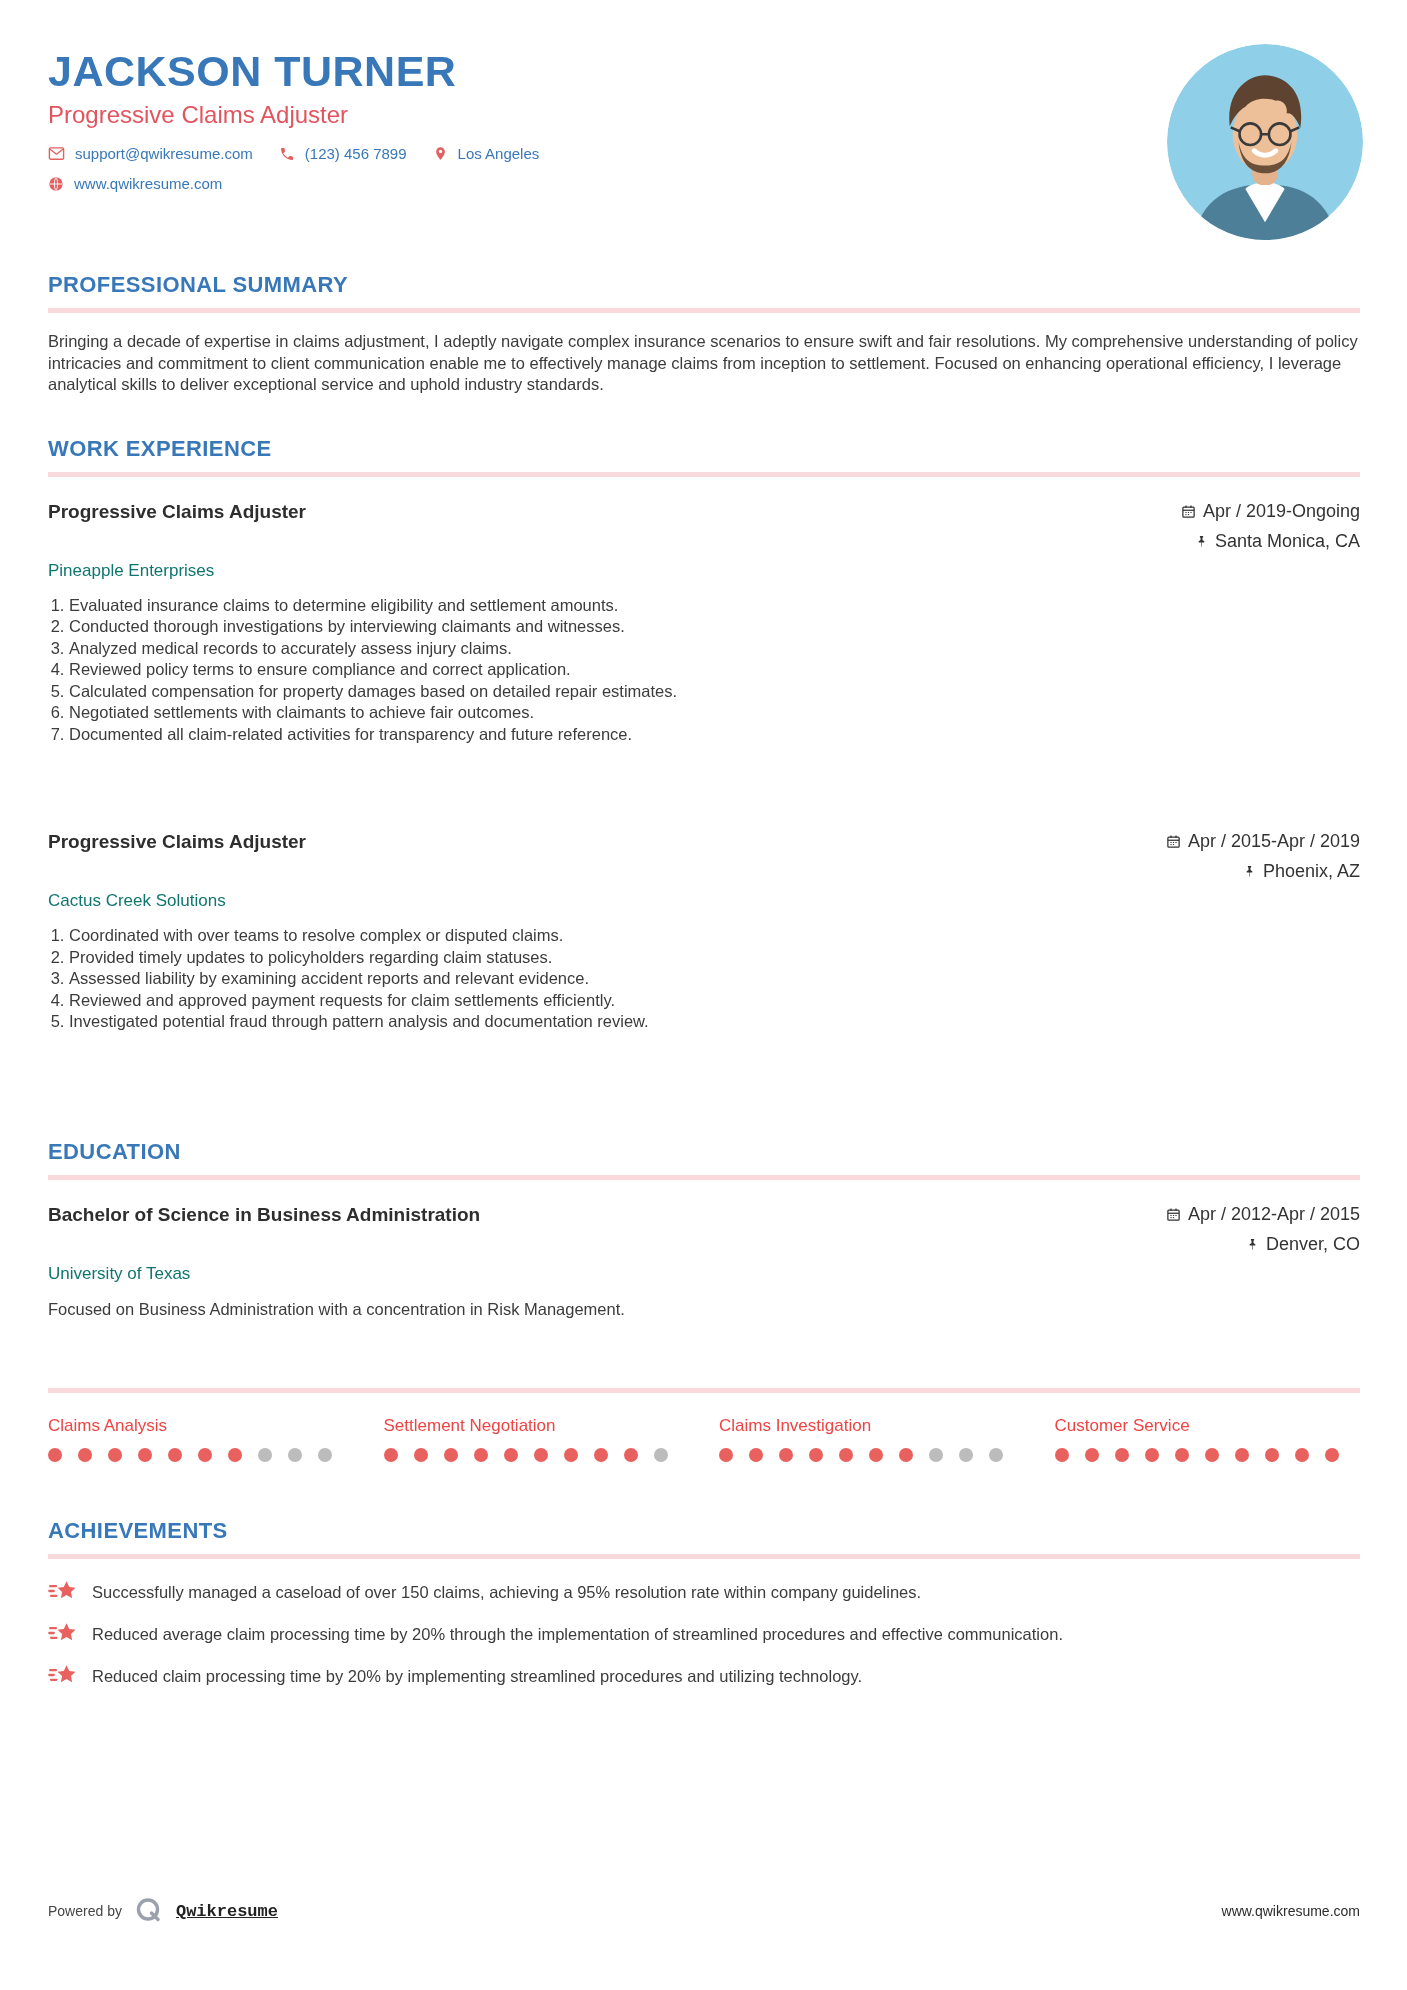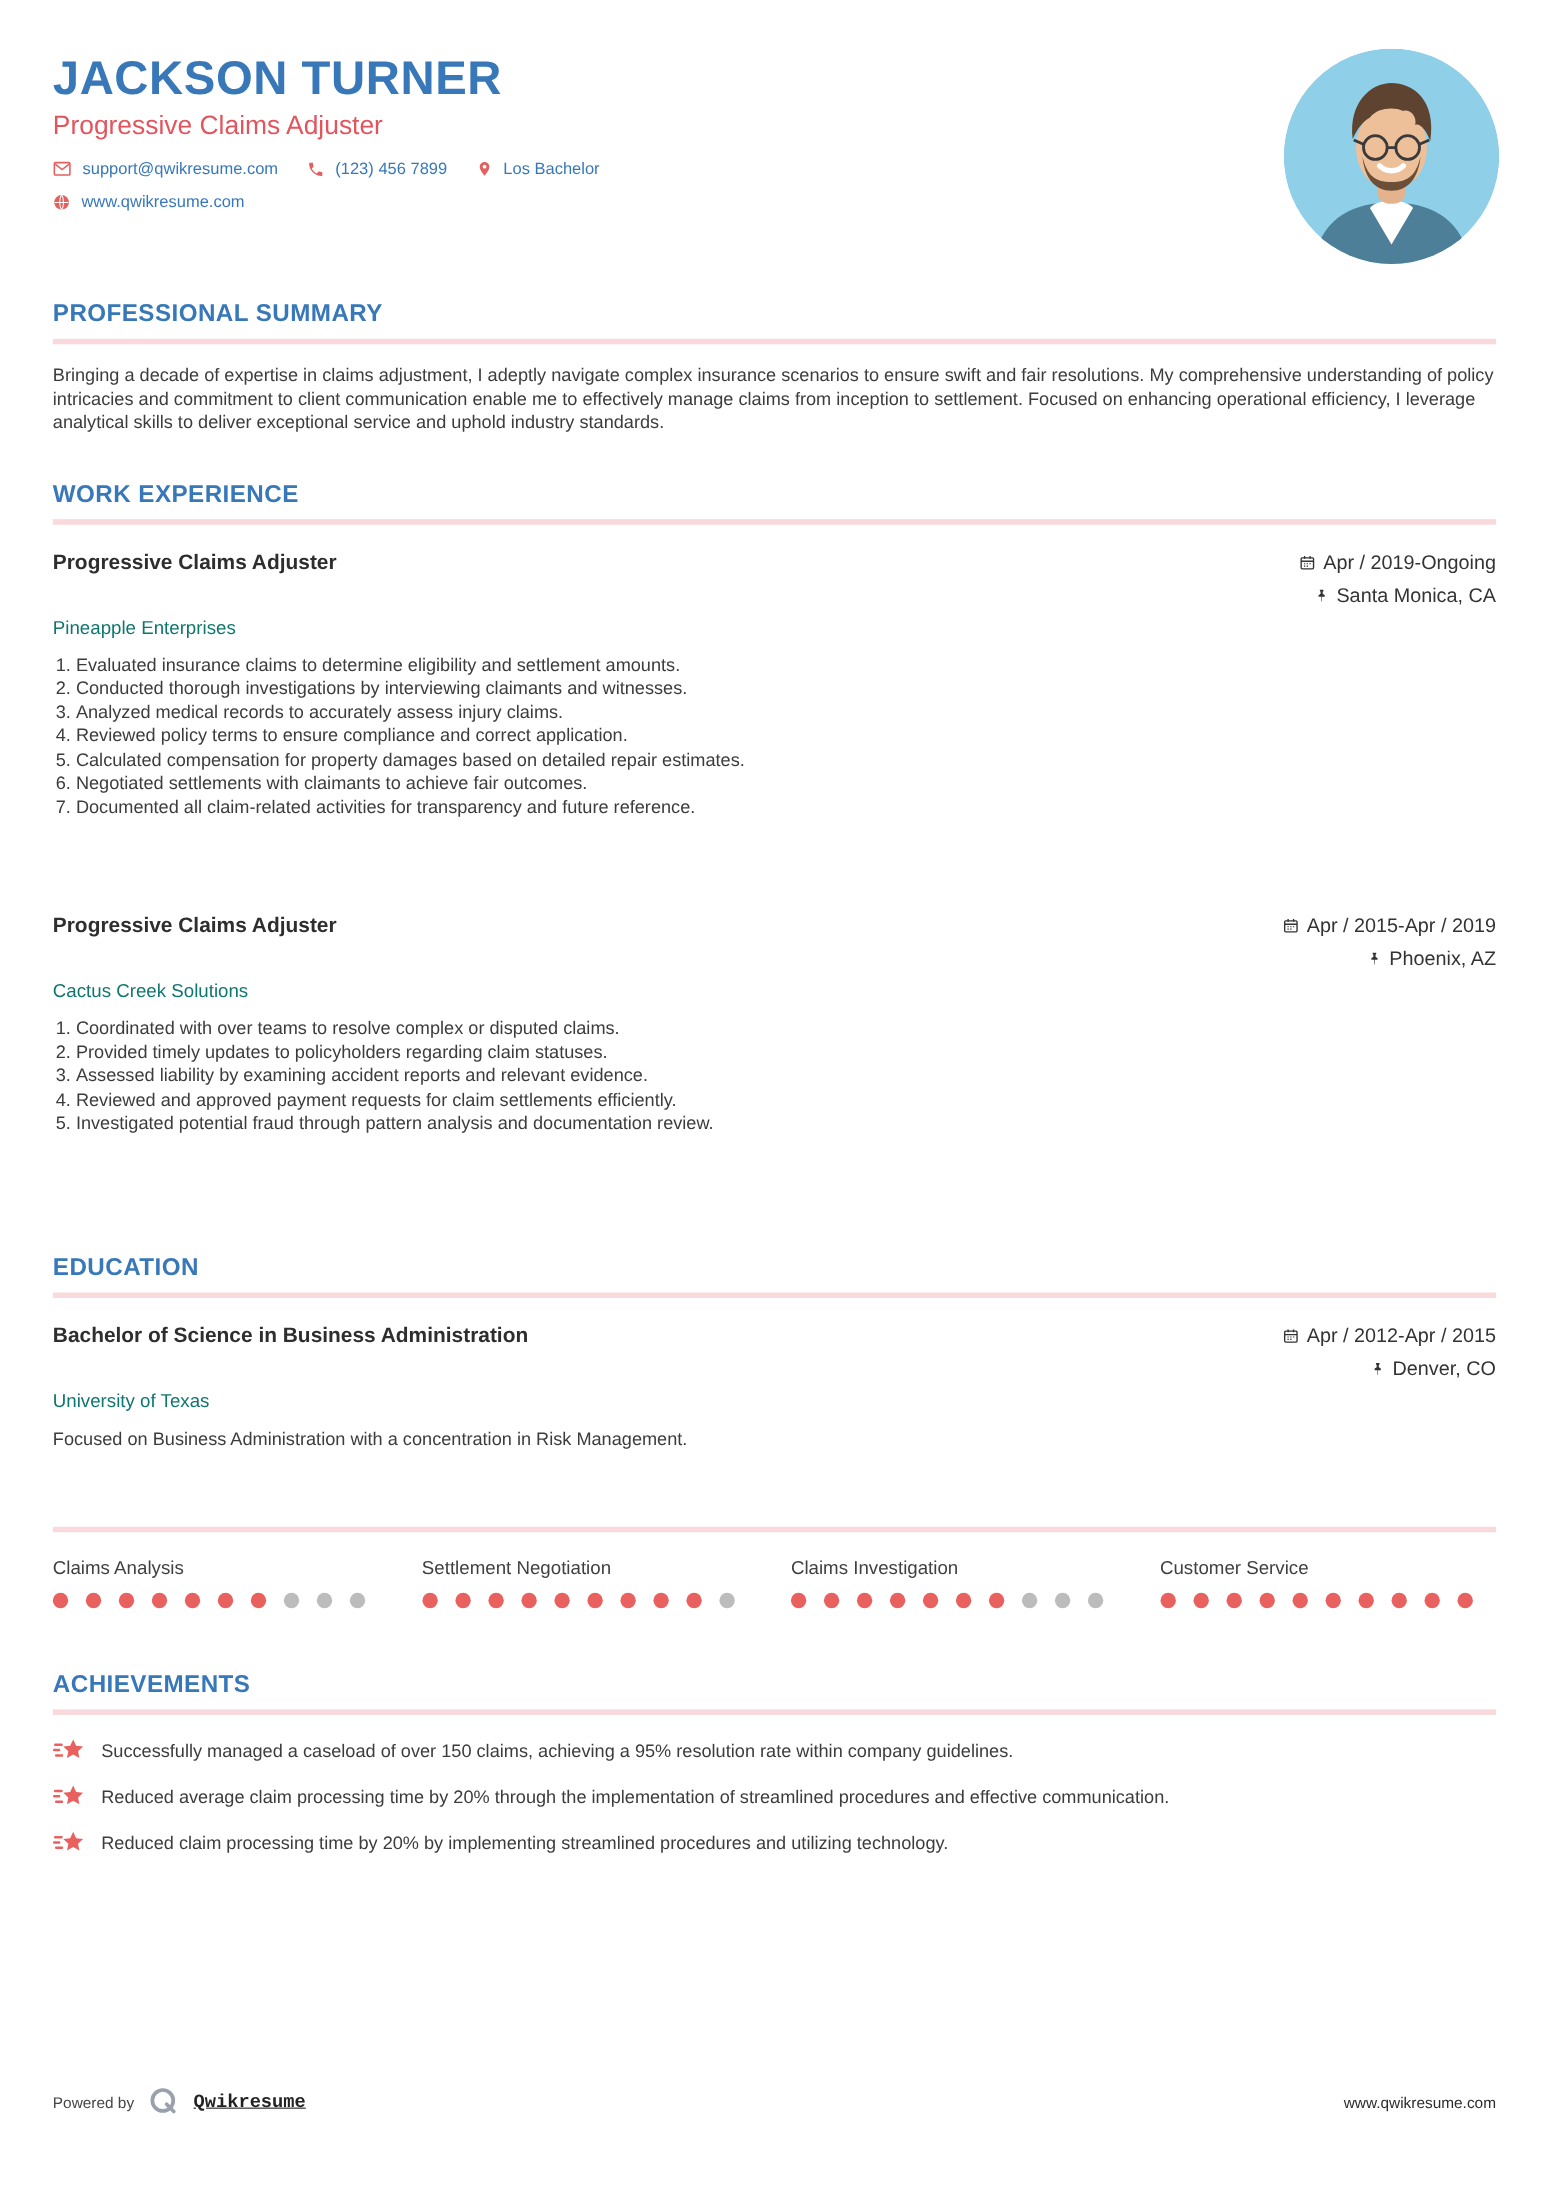--- a/index.html
+++ b/index.html
@@ -49,21 +49,21 @@
   .meta-row + .meta-row { margin-top: 9px; }
   .entry-company { margin-top: 9px; font-size: 17px; color: #0f766e; }
   .entry-bullets { margin-top: 14px; padding-left: 21px; }
   .entry-bullets li { font-size: 16.5px; line-height: 21.5px; color: #3c3c3c; }
 
   .section-education { margin-top: 106px; }
   .edu-desc { margin-top: 14px; font-size: 16.5px; line-height: 22px; color: #3c3c3c; }
 
   .section-skills { margin-top: 68px; }
   .skills-grid { display: grid; grid-template-columns: repeat(4, 1fr); gap: 30px; margin-top: 22px; }
-  .skill-name { font-size: 17px; color: #404040; line-height: 21px; }
+  .skill-name { font-size: 17px; color: #ef4444; line-height: 21px; }
   .dots { display: flex; gap: 16px; margin-top: 12px; }
   .dot { width: 14px; height: 14px; border-radius: 50%; background: #bcbcbc; display: inline-block; }
   .dot.filled { background: #e8615f; }
 
   .section-achievements { margin-top: 56px; }
   .ach-list { margin-top: 22px; }
   .ach-item { display: flex; align-items: flex-start; gap: 14px; margin-bottom: 20px; }
   .ach-icon { flex: 0 0 auto; margin-top: -2px; }
   .ach-text { font-size: 16.5px; line-height: 22px; color: #3c3c3c; }
 
@@ -105,21 +105,21 @@
             </svg>
         </span>
         <span class="txt">(123) 456 7899</span>
       </div>
       <div class="contact-item">
         <span>
           <svg width="15" height="17" viewBox="0 0 24 24">
               <path d="M12 2C8.1 2 5 5.1 5 9c0 5.2 7 13 7 13s7-7.8 7-13c0-3.9-3.1-7-7-7zm0 9.6A2.6 2.6 0 1 1 12 6a2.6 2.6 0 0 1 0 5.6z" fill="#e2605f"></path>
             </svg>
         </span>
-        <span class="txt">Los Bachelor</span>
+        <span class="txt">Los Angeles</span>
       </div>
     </div>
 
     <div class="contact-row">
       <div class="contact-item">
         <span>
           <svg width="16" height="16" viewBox="0 0 24 24">
               <circle cx="12" cy="12" r="10" fill="#e2605f"></circle>
               <path d="M2.5 12h19M12 2.2c3.2 3.2 3.2 16.4 0 19.6M12 2.2c-3.2 3.2-3.2 16.4 0 19.6" stroke="#ffffff" stroke-width="1.4" fill="none"></path>
             </svg>

